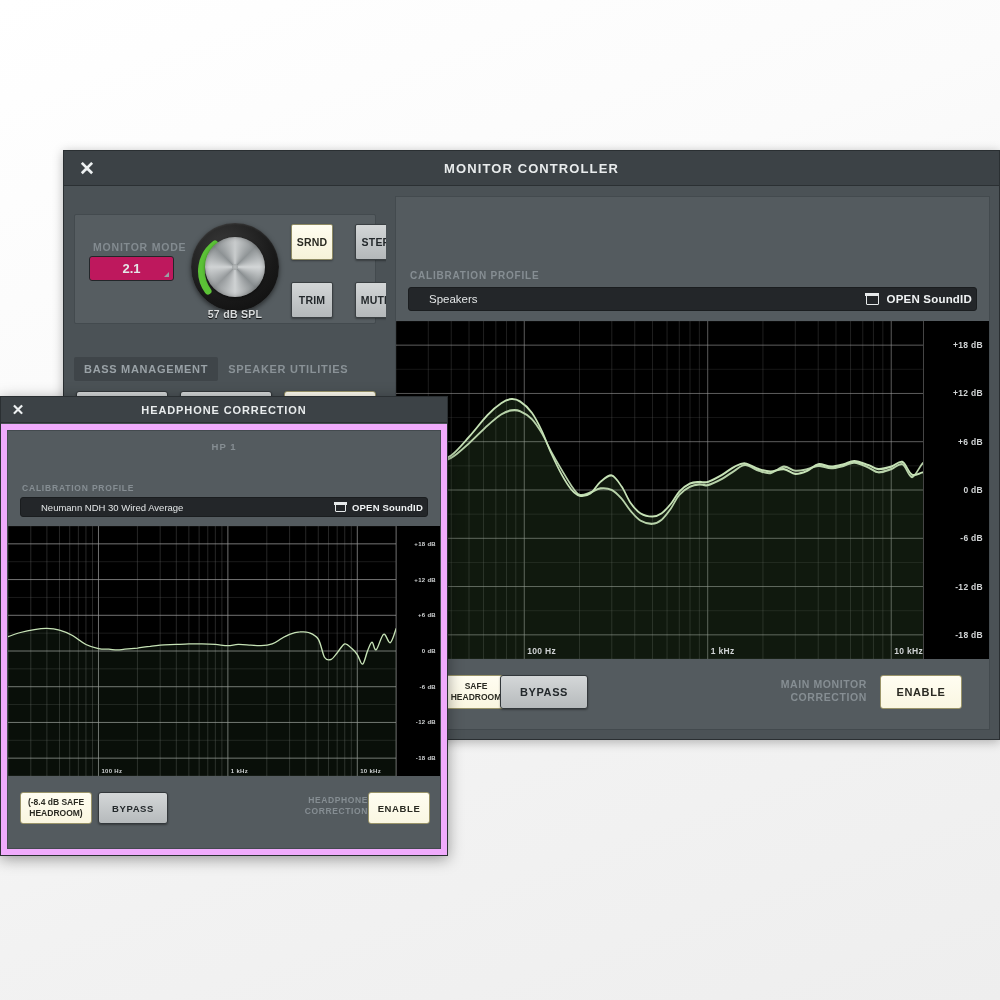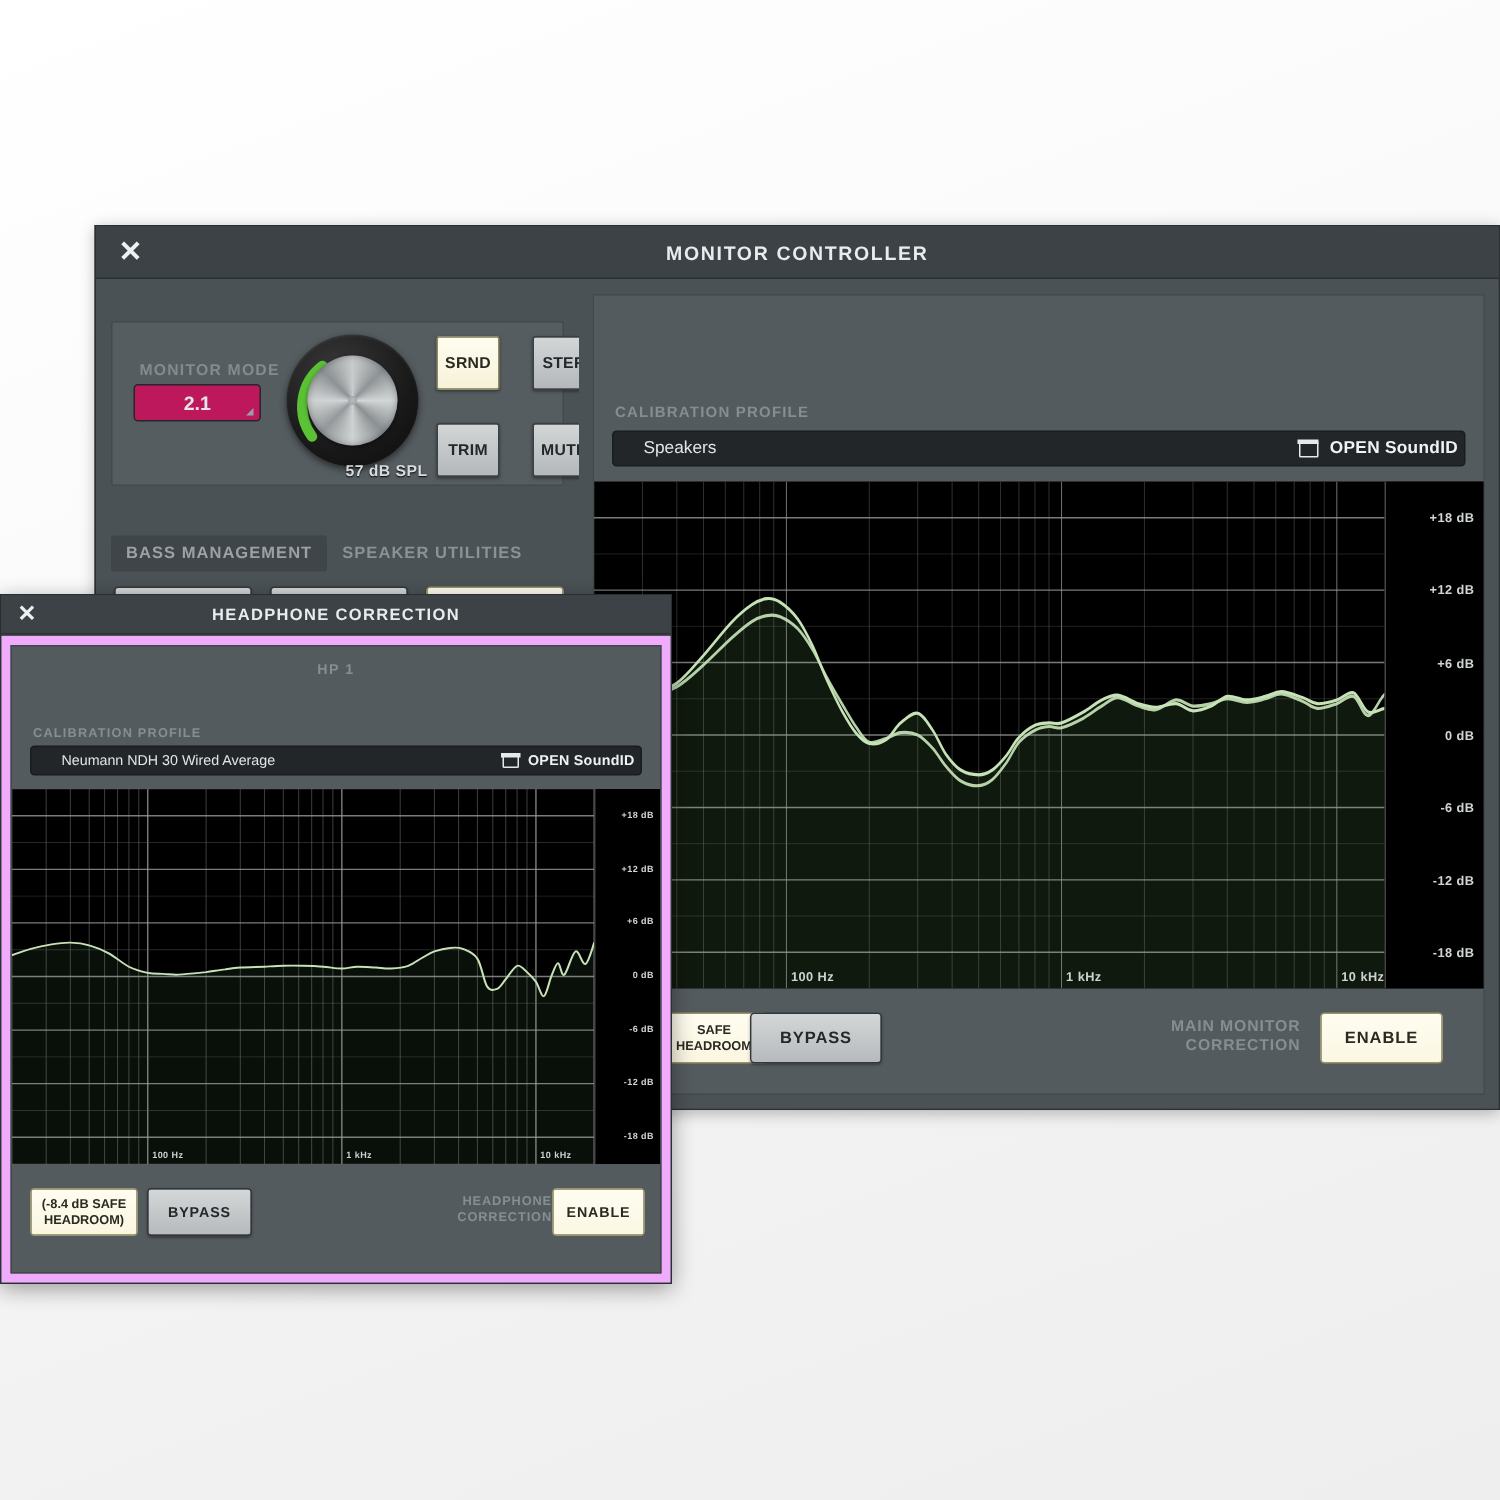--- a/index.html
+++ b/index.html
@@ -71,21 +71,21 @@
     background:
       conic-gradient(from 0deg,#c9cccd,#8f9496,#d3d6d7,#8b9092,#cfd2d3,#95999b,#d0d3d4,#8d9294,#c9cccd);
     box-shadow:inset 0 0 5px rgba(0,0,0,.35), 0 1px 3px rgba(0,0,0,.5);
   }
   .knob-inner::after{
     content:""; position:absolute; left:50%;top:50%;
     width:6px;height:6px;border-radius:50%;transform:translate(-50%,-50%);
     background:radial-gradient(circle,#b8bcbd,#9a9e9f);
   }
   #spl-readout{
-    position:absolute; left:0; bottom:6px; width:100px; text-align:right;
+    position:absolute; left:0; bottom:6px; width:100px; text-align:center;
     color:#d9dcdd; font-size:10.5px; font-weight:bold; letter-spacing:.3px;
     text-shadow:0 1px 1px #000;
   }
 
   
   #mode-buttons{
     position:absolute; left:216px; top:9px; width:92px; height:84px;
     display:grid; grid-template-columns:42px 42px; grid-template-rows:36px 36px; gap:22px;
   }
   .sqbtn{

